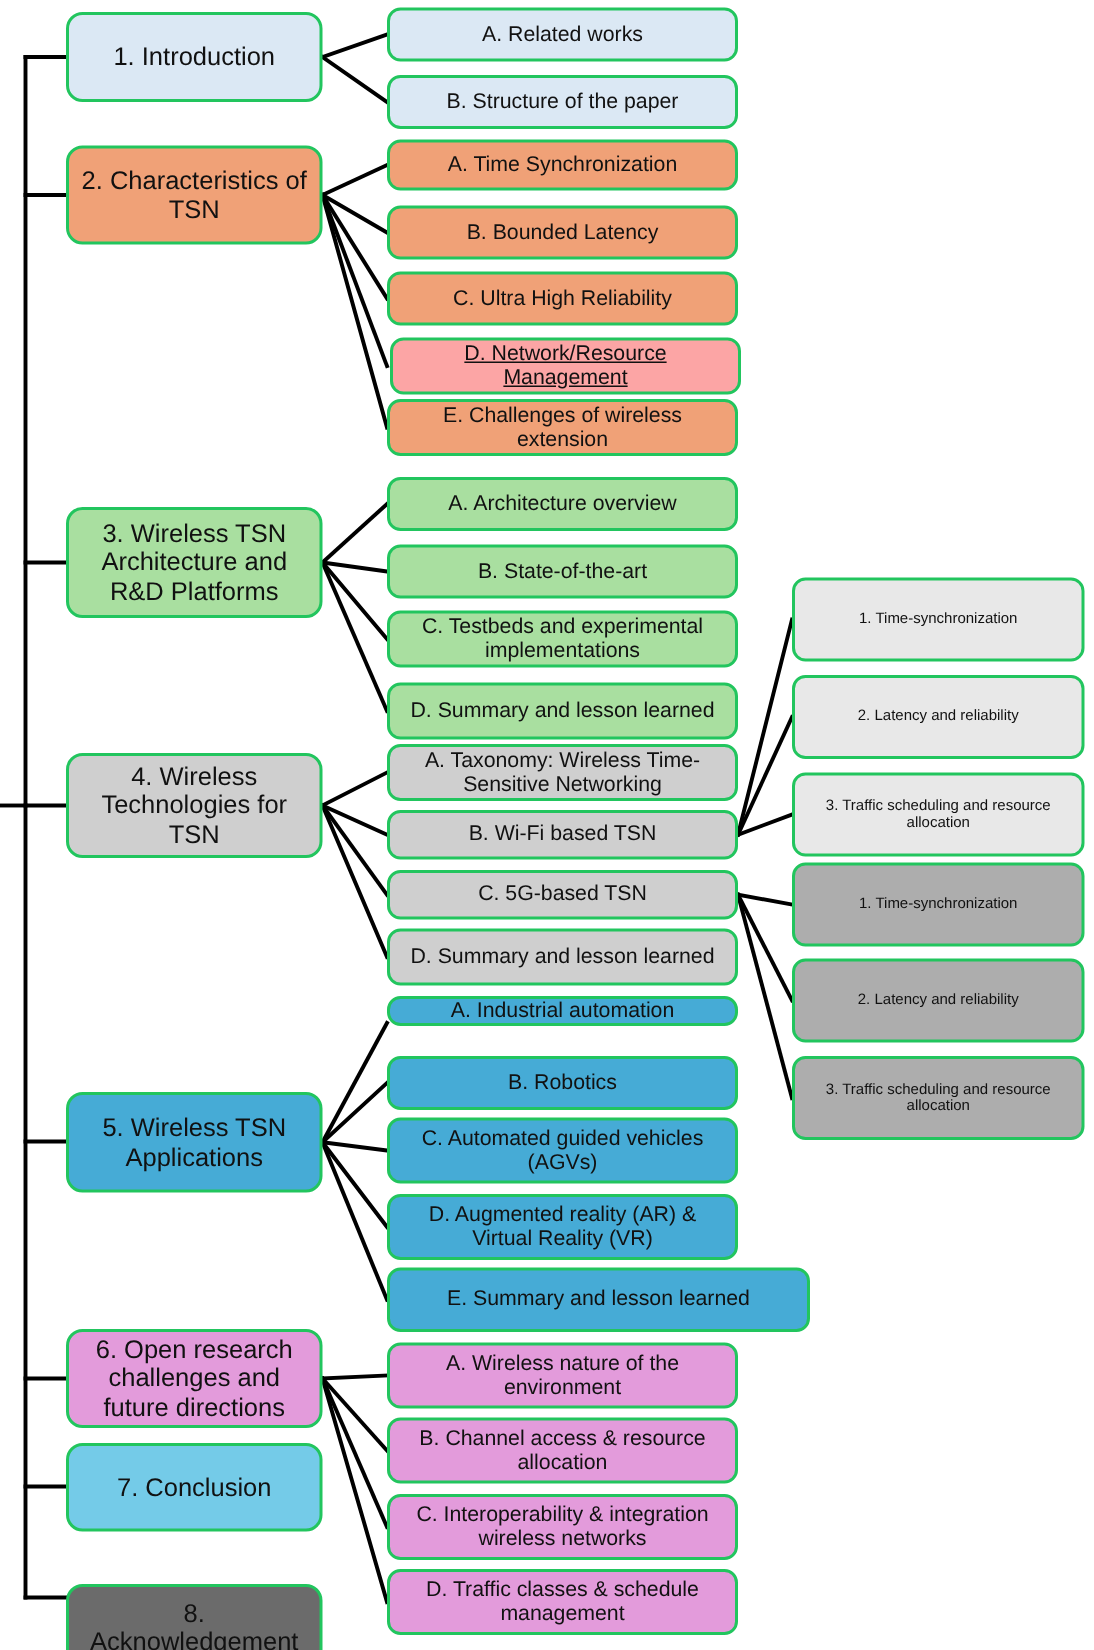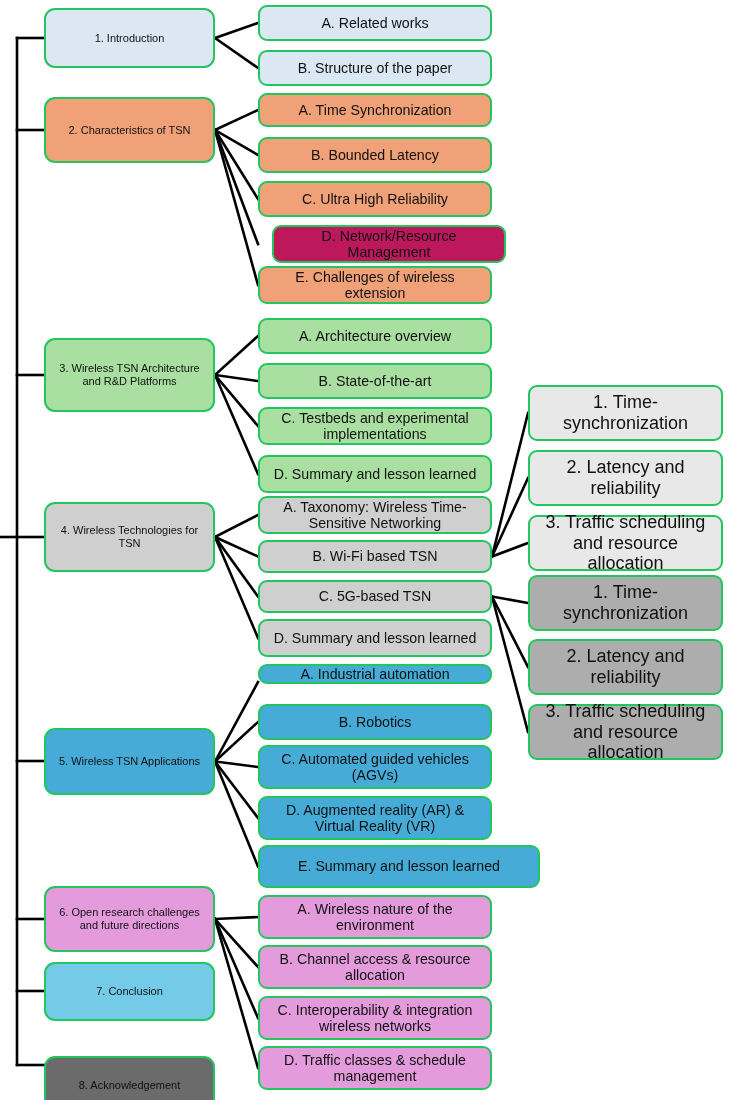--- a/index.html
+++ b/index.html
@@ -2,22 +2,22 @@
 <html><head>
 <meta charset="utf-8">
 <style>
   html,body{margin:0;padding:0;background:#ffffff;}
   body{width:729px;height:1100px;font-family:"Liberation Sans","DejaVu Sans",sans-serif;overflow:hidden;}
   #diagram{position:relative;width:729px;height:1100px;}
   svg.lines{position:absolute;left:0;top:0;width:729px;height:1100px;pointer-events:none;}
   .node{position:absolute;box-sizing:border-box;border:2px solid #22c55e;border-radius:9px;
         display:flex;align-items:center;justify-content:center;text-align:center;
         color:#111111;font-size:14.2px;line-height:1.14;padding:2px 6px;}
-  .node.lvl1{font-size:11px;border-radius:11px;}
-  .node.lvl3{font-size:18px;}
+  .node.lvl1{font-size:17px;border-radius:11px;}
+  .node.lvl3{font-size:10px;}
 </style>
 </head>
 <body>
 
 <div id="diagram">
   <svg class="lines" viewBox="0 0 729 1100">
       <line x1="17" y1="38" x2="17" y2="1065" stroke="#000000" stroke-width="2.6" stroke-linecap="square"></line>
       <line x1="0" y1="537" x2="17" y2="537" stroke="#000000" stroke-width="2.6" stroke-linecap="square"></line>
       <line x1="17" y1="38" x2="44" y2="38" stroke="#000000" stroke-width="2.6" stroke-linecap="square"></line>
       <line x1="17" y1="130" x2="44" y2="130" stroke="#000000" stroke-width="2.6" stroke-linecap="square"></line>
@@ -91,21 +91,21 @@
       </div>
       <div class="node lvl2" style="left: 258px; top: 93px; width: 234px; height: 34px; background: rgb(240, 161, 119);">
         <span>A. Time Synchronization</span>
       </div>
       <div class="node lvl2" style="left: 258px; top: 137px; width: 234px; height: 36px; background: rgb(240, 161, 119);">
         <span>B. Bounded Latency</span>
       </div>
       <div class="node lvl2" style="left: 258px; top: 181px; width: 234px; height: 36px; background: rgb(240, 161, 119);">
         <span>C. Ultra High Reliability</span>
       </div>
-      <div class="node lvl2" style="left: 272px; top: 225px; width: 234px; height: 38px; background: #be185d;">
+      <div class="node lvl2" style="left: 260px; top: 225px; width: 234px; height: 38px; background: #fca5a5; text-decoration: underline;">
         <span>D. Network/Resource Management</span>
       </div>
       <div class="node lvl2" style="left: 258px; top: 266px; width: 234px; height: 38px; background: rgb(240, 161, 119);">
         <span>E. Challenges of wireless extension</span>
       </div>
       <div class="node lvl2" style="left: 258px; top: 318px; width: 234px; height: 36px; background: rgb(169, 223, 160);">
         <span>A. Architecture overview</span>
       </div>
       <div class="node lvl2" style="left: 258px; top: 363px; width: 234px; height: 36px; background: rgb(169, 223, 160);">
         <span>B. State-of-the-art</span>

